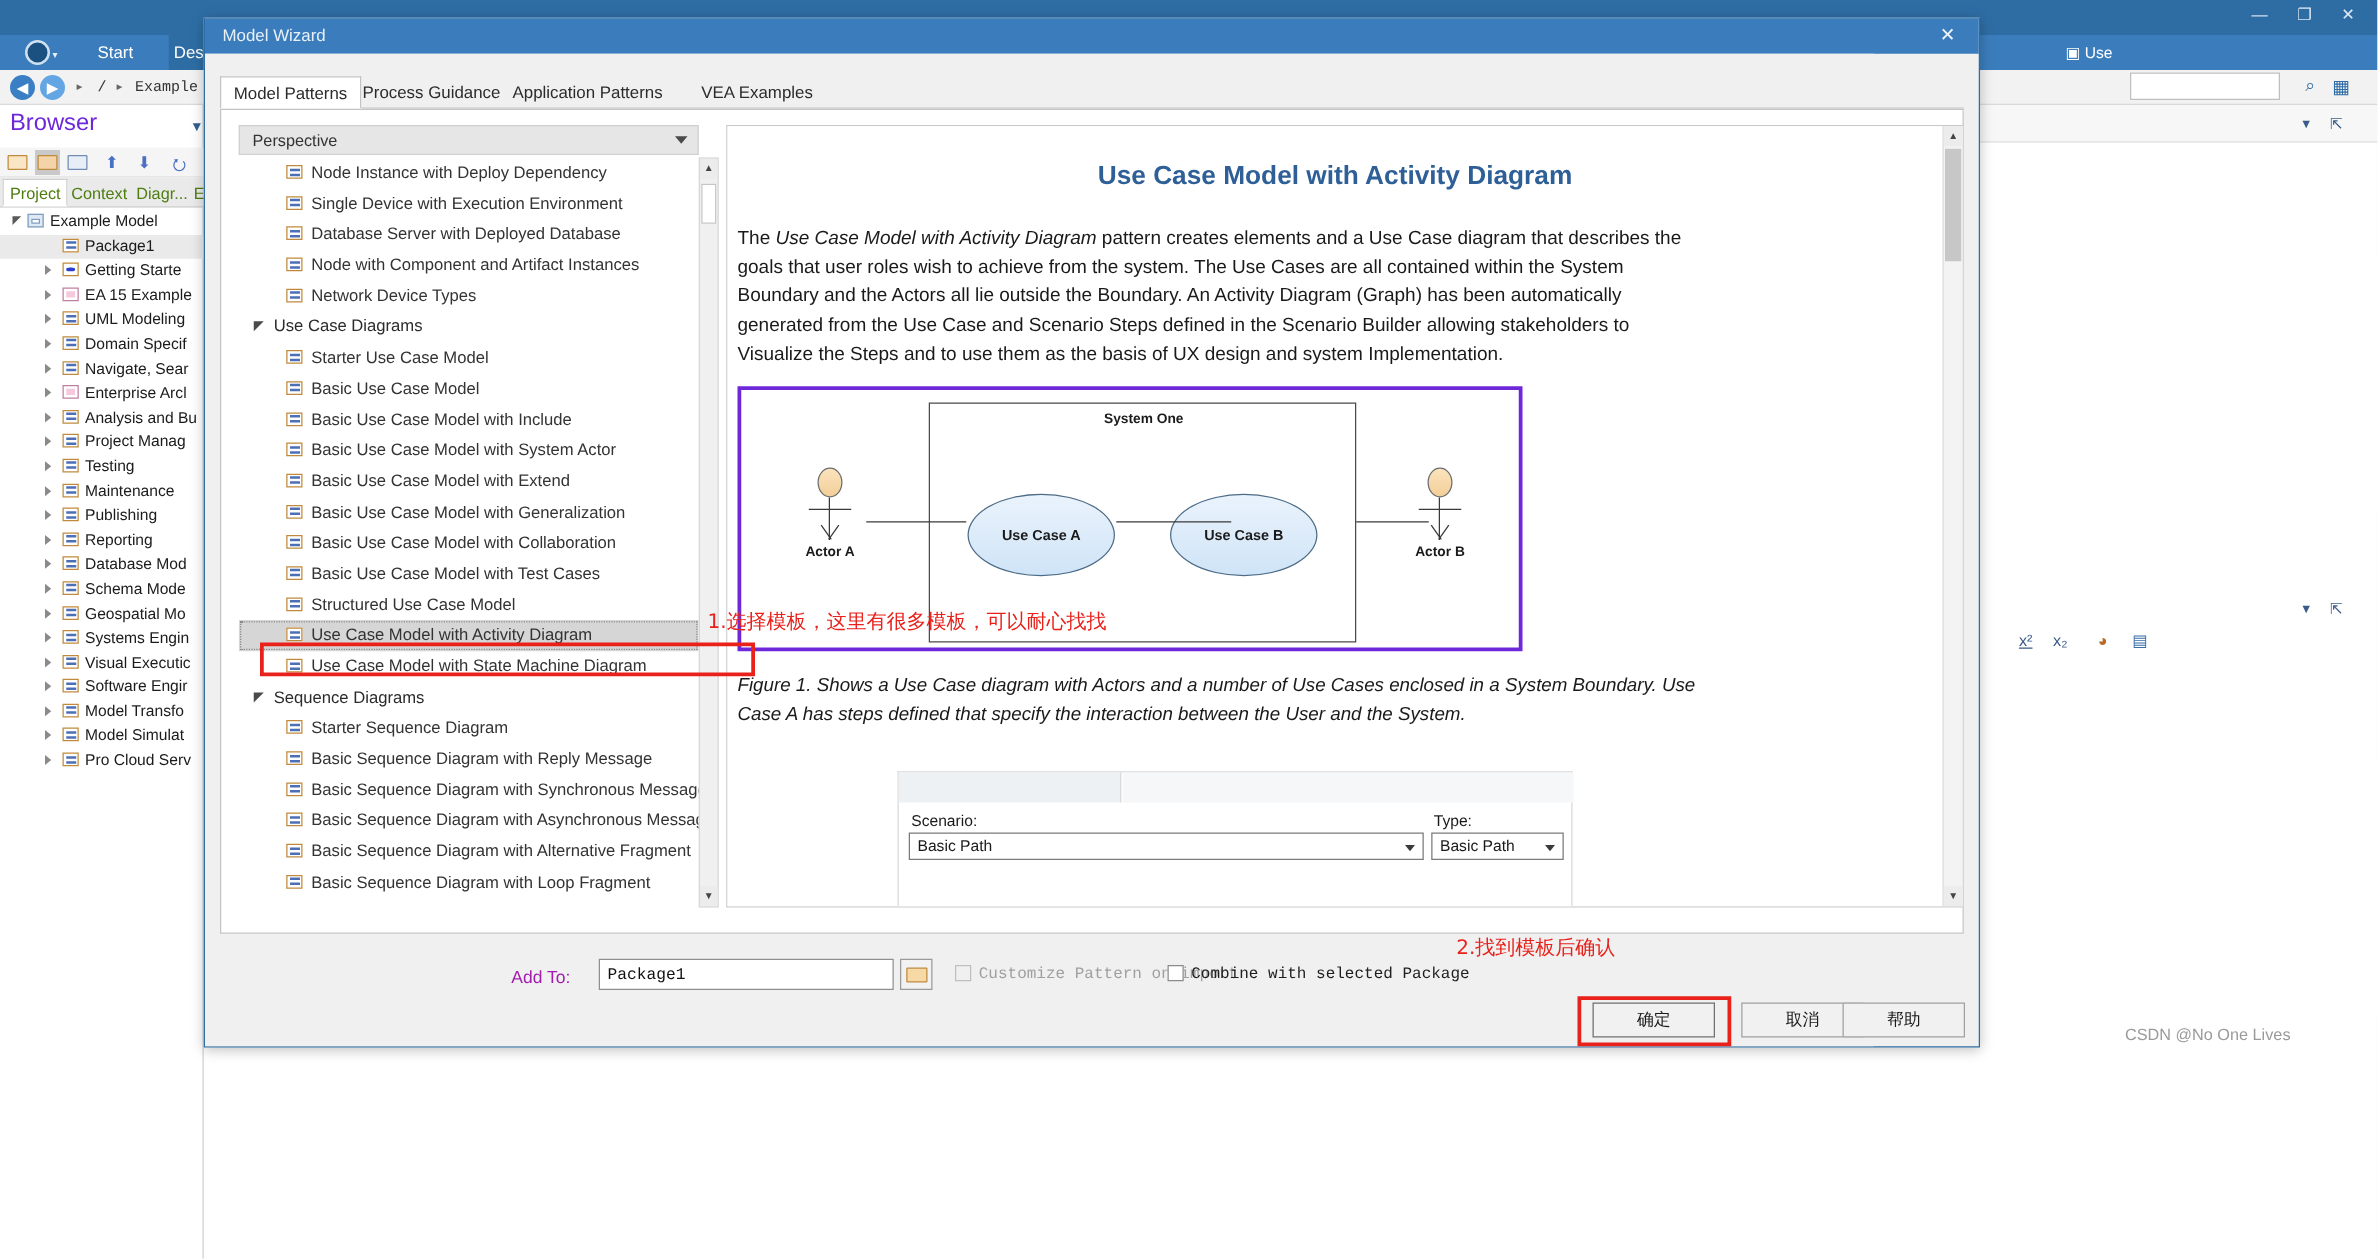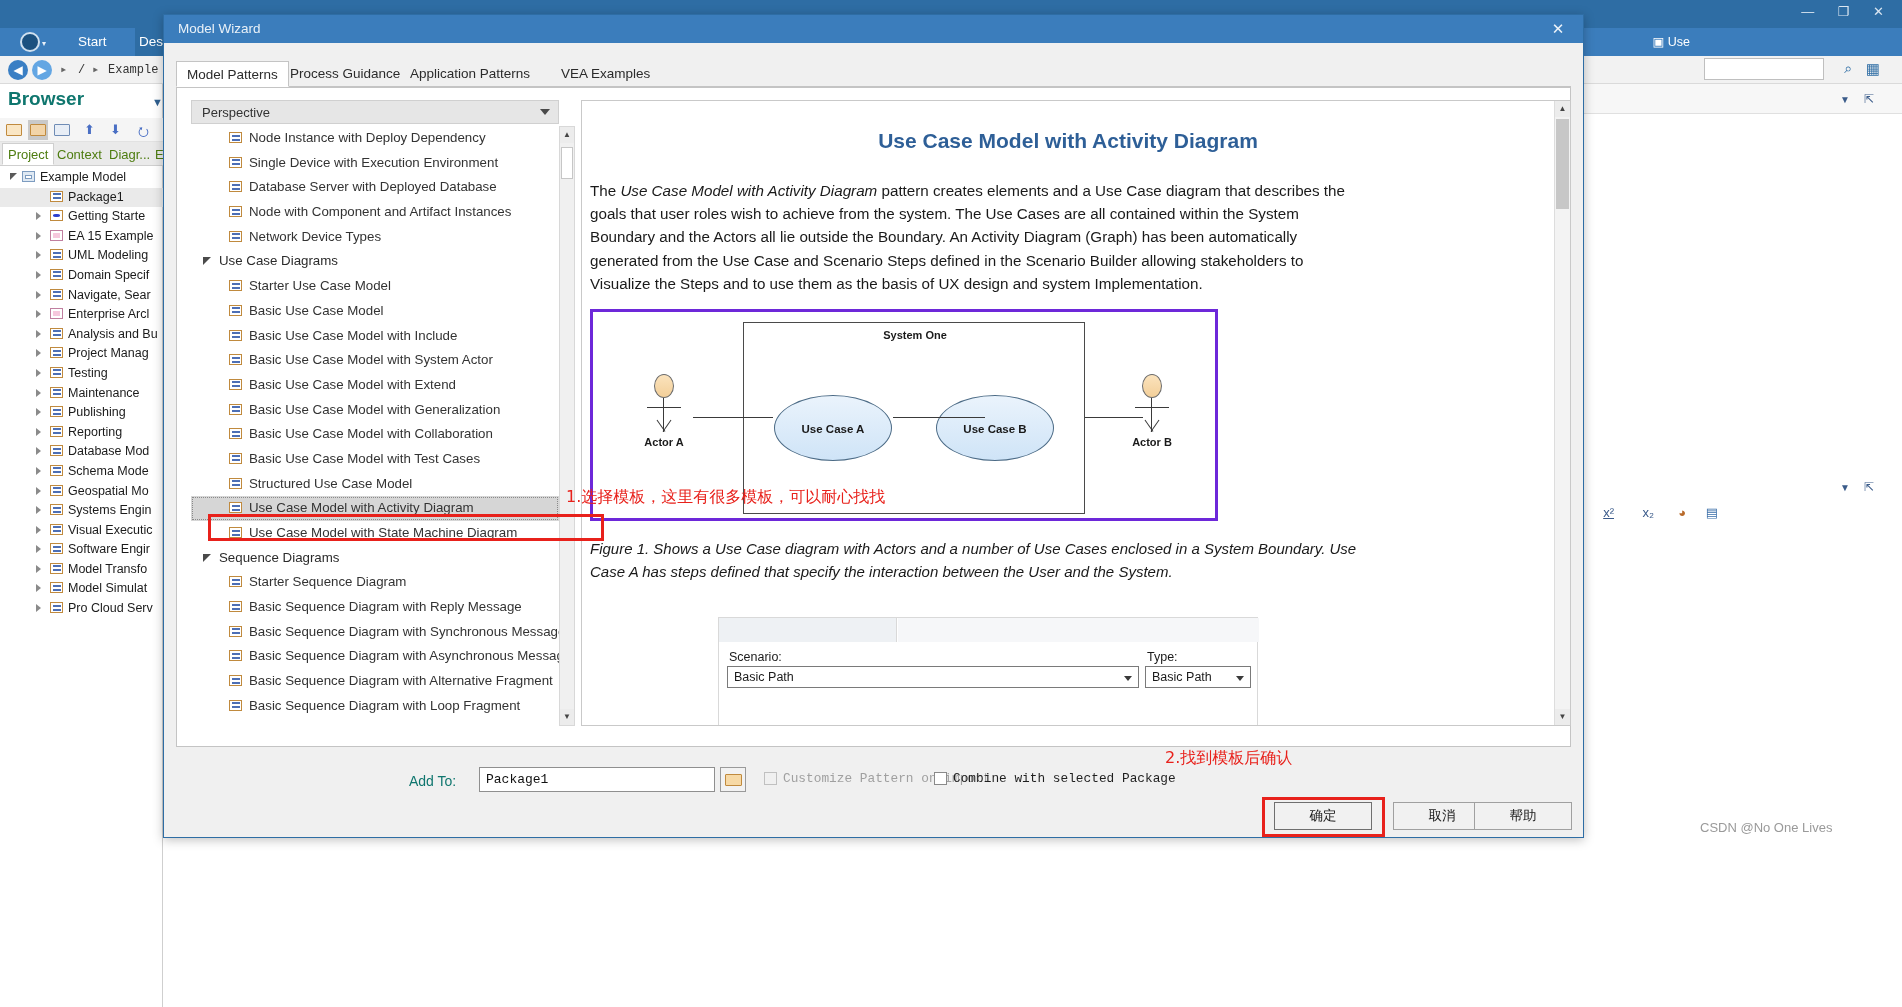--- a/index.html
+++ b/index.html
@@ -77,21 +77,21 @@
   }
   .search-ic { position:absolute; right:50px; top:60px; color:#2f6ea5; font-size:14px; }
   .grid-ic   { position:absolute; right:22px; top:60px; color:#2f6ea5; font-size:15px; letter-spacing:0px;}
 
   
   .browser-panel {
     position:absolute; left:0; top:84px; width:163px; height:923px;
     background:#ffffff; border-right:1px solid #cfcfcf;
   }
   .browser-title {
-    position:absolute; left:8px; top:88px; font-size:19px; color:#0f766e; font-weight:700;
+    position:absolute; left:8px; top:88px; font-size:19px; color:#6d28d9; font-weight:400;
   }
   .browser-collapse { position:absolute; left:152px; top:96px; color:#2f5f8f; font-size:11px; }
   .browser-toolbar {
     position:absolute; left:0; top:118px; width:163px; height:24px;
     background:#f5f5f5; border-bottom:1px solid #e2e2e2;
   }
   .bt-ic { position:absolute; top:120px; width:20px; height:20px; }
   .folder-ic {
     position:absolute; left:2px; top:4px; width:16px; height:12px;
     background:#f2d4a8; border:1px solid #c08a3e; border-radius:1px;
@@ -293,21 +293,21 @@
   .fld-lab { position:absolute; font-size:12.5px; color:#1a1a1a; }
   .fld {
     position:absolute; height:22px; background:#fff; border:1px solid #7a7a7a;
     font-size:12.5px; line-height:21px; padding-left:6px; color:#1a1a1a;
   }
   .fld .ddarr { position:absolute; right:6px; top:9px; width:0;height:0;
     border-top:5px solid #3a3a3a; border-left:4px solid transparent; border-right:4px solid transparent;}
 
   
   .bottom { position:absolute; left:0; top:712px; width:1419px; height:82px;}
-  .addto-lbl { position:absolute; left:245px; top:18px; font-size:14px; color:#0f766e;text-align:right; }
+  .addto-lbl { position:absolute; left:245px; top:18px; font-size:14px; color:#a21caf;text-align:right; }
   .addto-input {
     position:absolute; left:315px; top:12px; width:236px; height:25px;
     background:#ffffff; border:1px solid #8f8f8f;
     font-family:"Liberation Mono", monospace; font-size:13px; line-height:24px; padding-left:6px; color:#111;
   }
   .addto-btn {
     position:absolute; left:556px; top:12px; width:26px; height:25px;
     background:#f2f2f2; border:1px solid #9a9a9a;
   }
   .addto-btn .f {
@@ -574,21 +574,21 @@
     <span>at</span>&nbsp;&nbsp;<span>Journal</span>
   </div>
   <div class="rp-caret1">▼</div>
   <div class="rp-pin1">⇱</div>
   <div class="rp-tab-te">te</div>
   <div class="rp-summary">Summary</div>
   <div class="rp-caret2">▼</div>
   <div class="rp-pin2">⇱</div>
   <div class="fmt-ic" style="right:340px;">☰</div>
   <div class="fmt-ic" style="right:318px;">≣</div>
-  <div class="fmt-ic" style="right:288px;text-decoration:underline;">x²</div>
+  <div class="fmt-ic" style="right:276px;text-decoration:underline;">x²</div>
   <div class="fmt-ic" style="right:248px;">x₂</div>
   <div class="fmt-ic" style="right:216px;color:#b86a2a;">◕</div>
   <div class="fmt-ic" style="right:184px;color:#3a6ea8;">▤</div>
 </div>
 
 <div class="dialog">
 
   <div class="dlg-title">
     <div class="dlg-title-text">Model Wizard</div>
     <div class="dlg-close">✕</div>

